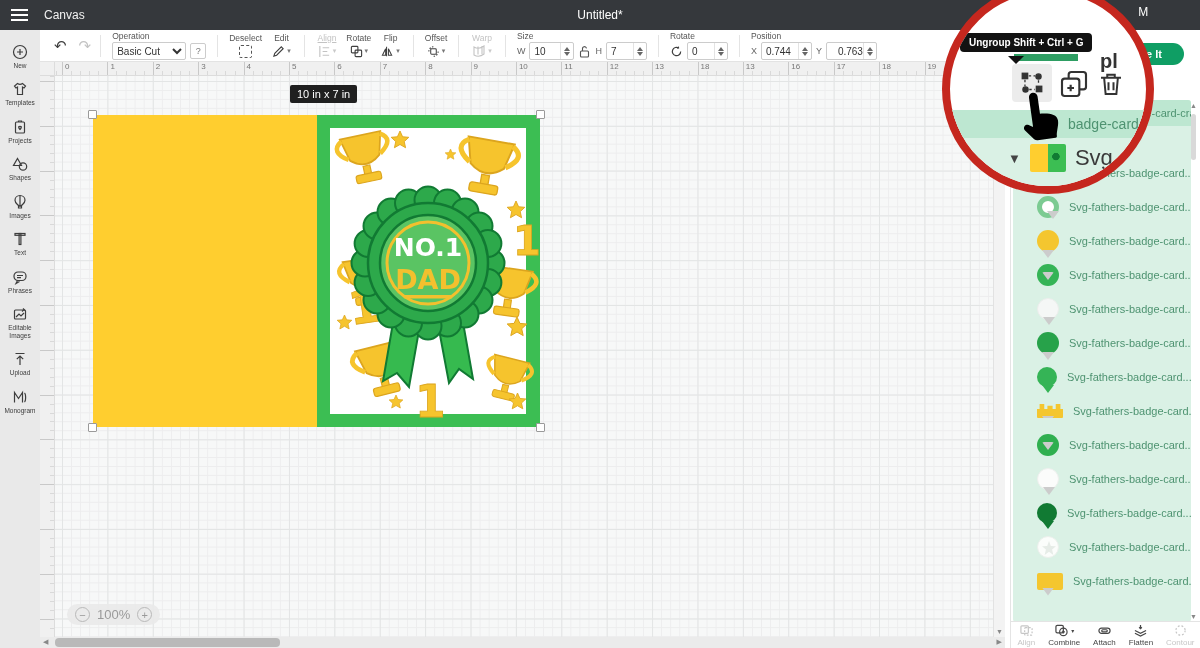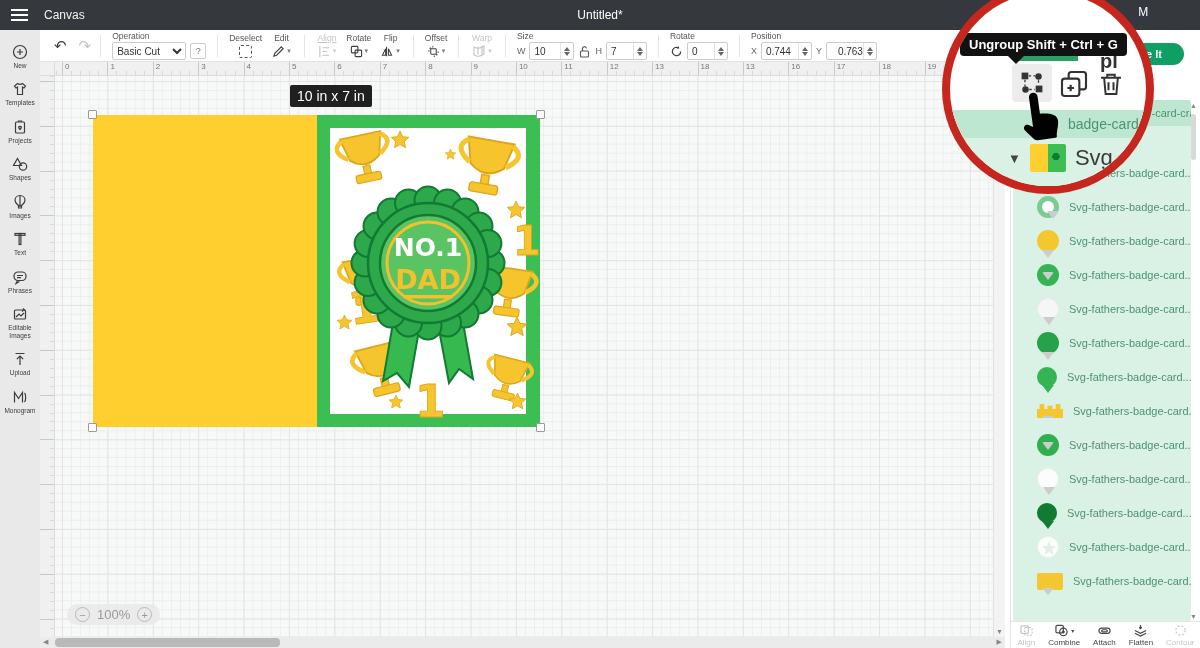--- a/index.html
+++ b/index.html
@@ -60,21 +60,21 @@
     background-size:100% auto, 4px auto; background-position:0 5px, right 5px; background-repeat:repeat-y; }
   .vnum { height:44.8px; flex:none; font-size:8px; color:#777; transform:rotate(-90deg); width:15px; text-align:center; }
 
   #canvas { position:absolute; left:55px; top:76px; width:938px; height:561px; background-color:#f7f8f8; overflow:hidden; z-index:3;
     background-image:
       linear-gradient(#e3e5e5 1px, transparent 1px), linear-gradient(90deg,#e3e5e5 1px, transparent 1px),
       linear-gradient(#ededee 1px, transparent 1px), linear-gradient(90deg,#ededee 1px, transparent 1px);
     background-size:44.8px 44.8px, 45.4px 45.4px, 8.96px 8.96px, 9.08px 9.08px;
     background-position:7px 5px; }
 
-  #dim-badge { position:absolute; left:235px; top:9px; background:#202020; color:#fff; font-size:14px; padding:3px 7px; border-radius:2px; z-index:8; }
+  #dim-badge { position:absolute; left:235px; top:9px; background:#202020; color:#fff; font-size:11px; padding:3px 7px; border-radius:2px; z-index:8; }
   #card-wrap { position:absolute; left:38px; top:39px; width:447px; height:312px; }
   .handle { position:absolute; width:9px; height:9px; background:#fff; border:1px solid #9a9a9a; border-radius:1px; z-index:9; }
 
   #zoom-pill { position:absolute; left:12px; bottom:12px; background:rgba(233,233,233,.92); border-radius:14px; display:flex; align-items:center; gap:7px; padding:3px 8px; color:#9a9a9a; z-index:8; }
   #zoom-pill .zbtn { width:15px; height:15px; border:1px solid #b9b9b9; border-radius:50%; font-size:11px; line-height:12px; text-align:center; color:#9a9a9a; cursor:pointer; background:none; }
   #zoom-level { font-size:13px; color:#9a9a9a; }
 
   
   #vsb { position:absolute; left:993px; top:76px; width:12px; height:561px; background:#f3f3f3; border-left:1px solid #e2e2e2; z-index:5; }
   #vsb .thumb { position:absolute; left:2px; top:2px; width:8px; height:88px; background:#c7c7c7; border-radius:4px; }
@@ -130,21 +130,21 @@
   .baction { display:flex; flex-direction:column; align-items:center; gap:1px; color:#474747; cursor:pointer; }
   .baction svg { width:15px; height:13px; stroke:#474747; fill:none; stroke-width:1.3; }
   .baction span { font-size:8px; }
   .baction.off { color:#c6c6c6; }
   .baction.off svg { stroke:#c6c6c6; }
   .baction .bcaret { font-size:6px; }
 
   
   #magnifier { position:absolute; left:942px; top:-16px; width:212px; height:210px; border:8px solid #c5271e; border-radius:50%; background:#fff; overflow:hidden; z-index:50; }
   #mag-fragment { position:absolute; left:150px; top:58px; font-size:20px; font-weight:bold; color:#333; }
-  #mag-tooltip { position:absolute; left:10px; top:41px; background:#121212; color:#fff; font-size:13px; font-weight:bold; padding:4px 9px; border-radius:4px; white-space:nowrap; }
+  #mag-tooltip { position:absolute; left:10px; top:41px; background:#121212; color:#fff; font-size:10px; font-weight:bold; padding:4px 9px; border-radius:4px; white-space:nowrap; }
   #mag-pointer { position:absolute; left:58px; top:64px; width:0; height:0; border:8px solid transparent; border-top-color:#121212; }
   #mag-greenbar { position:absolute; left:64px; top:62px; width:64px; height:7px; background:#2e9e63; }
   #mag-ungroup-btn { position:absolute; left:62px; top:72px; width:40px; height:38px; background:#ececec; border-radius:4px; display:flex; align-items:center; justify-content:center; }
   #mag-ungroup-btn svg { width:26px; height:26px; stroke:#333; fill:#333; stroke-width:1.2; }
   #mag-dup svg, #mag-trash svg { stroke:#333; fill:none; stroke-width:1.6; }
   #mag-dup { position:absolute; left:108px; top:76px; width:32px; height:32px; }
   #mag-trash { position:absolute; left:146px; top:76px; width:30px; height:32px; }
   #mag-hand { position:absolute; left:64px; top:96px; width:52px; height:58px; transform:rotate(-8deg); }
   #mag-hand svg { width:100%; height:100%; fill:#000; }
   #mag-mint { position:absolute; left:0; top:118px; width:212px; height:92px; background:#daf1e5; }

